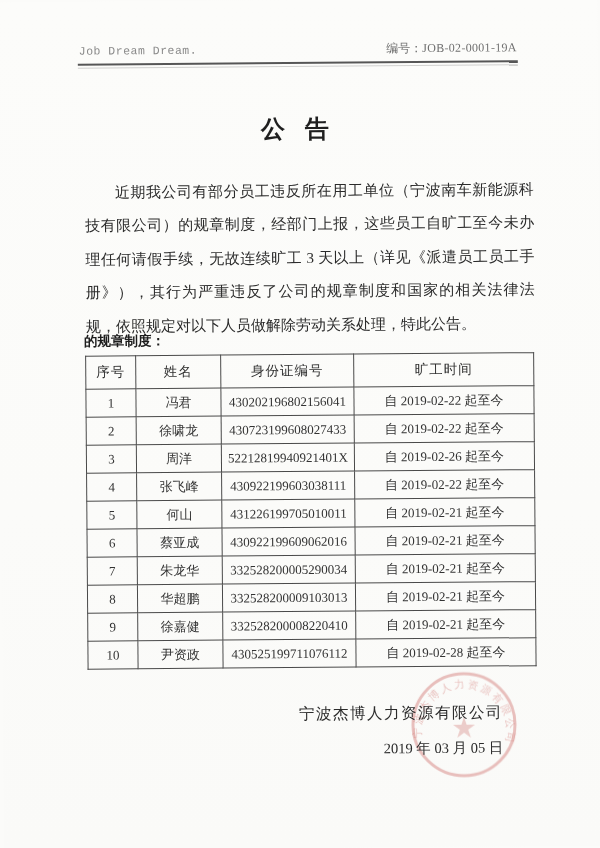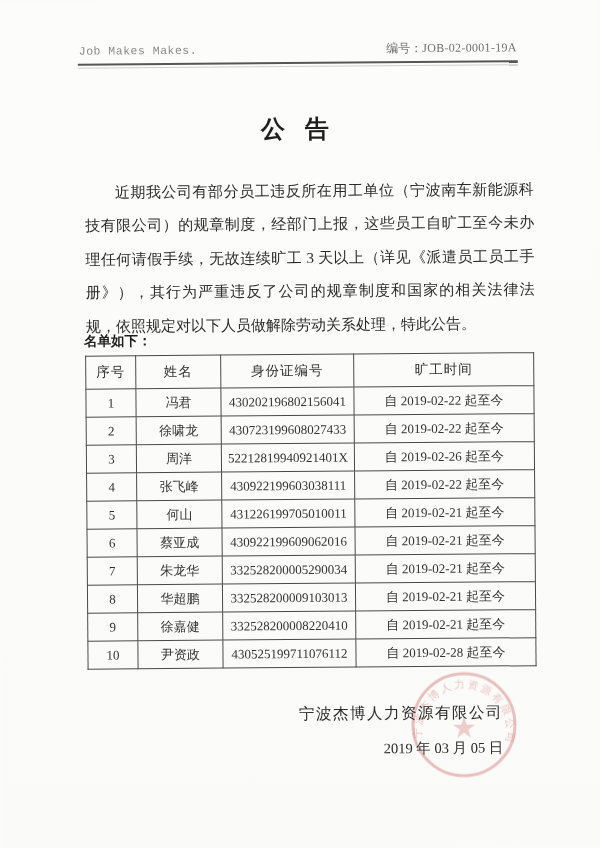--- a/index.html
+++ b/index.html
@@ -80,32 +80,32 @@
     pointer-events: none;
   }
   .stamp svg { filter: blur(0.4px); opacity: 0.75; }
 </style>
 </head>
 <body>
 
 <div class="sheet">
 
   <div class="header-row">
-    <span class="slogan">Job Makes Makes.</span>
+    <span class="slogan">Job Dream Dream.</span>
     <span class="doc-no">
       <span class="label">编号：</span><span class="num">JOB-02-0001-19A</span>
     </span>
   </div>
   <div class="header-line"></div>
 
   <div class="title">公 告</div>
 
   <div class="para">近期我公司有部分员工违反所在用工单位（宁波南车新能源科技有限公司）的规章制度，经部门上报，这些员工自旷工至今未办理任何请假手续，无故连续旷工 3 天以上（详见《派遣员工员工手册》），其行为严重违反了公司的规章制度和国家的相关法律法规，依照规定对以下人员做解除劳动关系处理，特此公告。</div>
 
-  <div class="list-label">名单如下：</div>
+  <div class="list-label">的规章制度：</div>
 
   <table class="roster">
     <colgroup>
       <col style="width:50px">
         <col style="width:85px">
         <col style="width:133px">
         <col style="width:180px">
     </colgroup>
     <thead>
       <tr>

